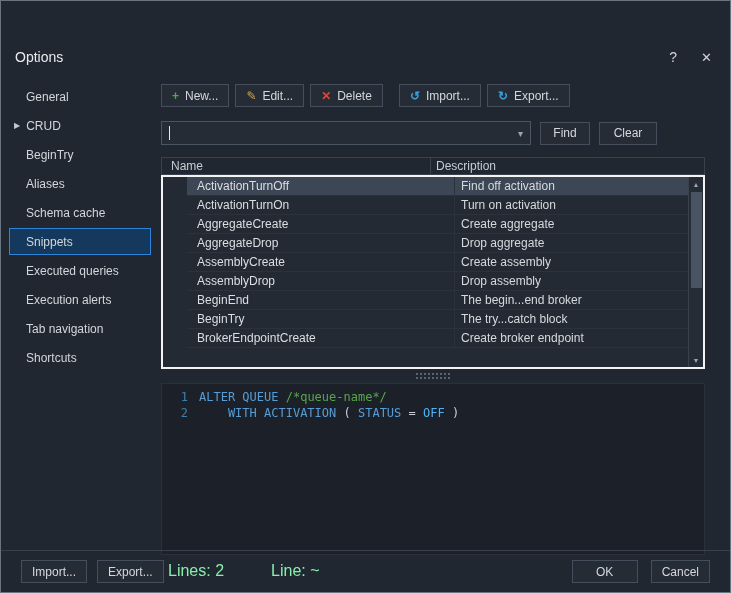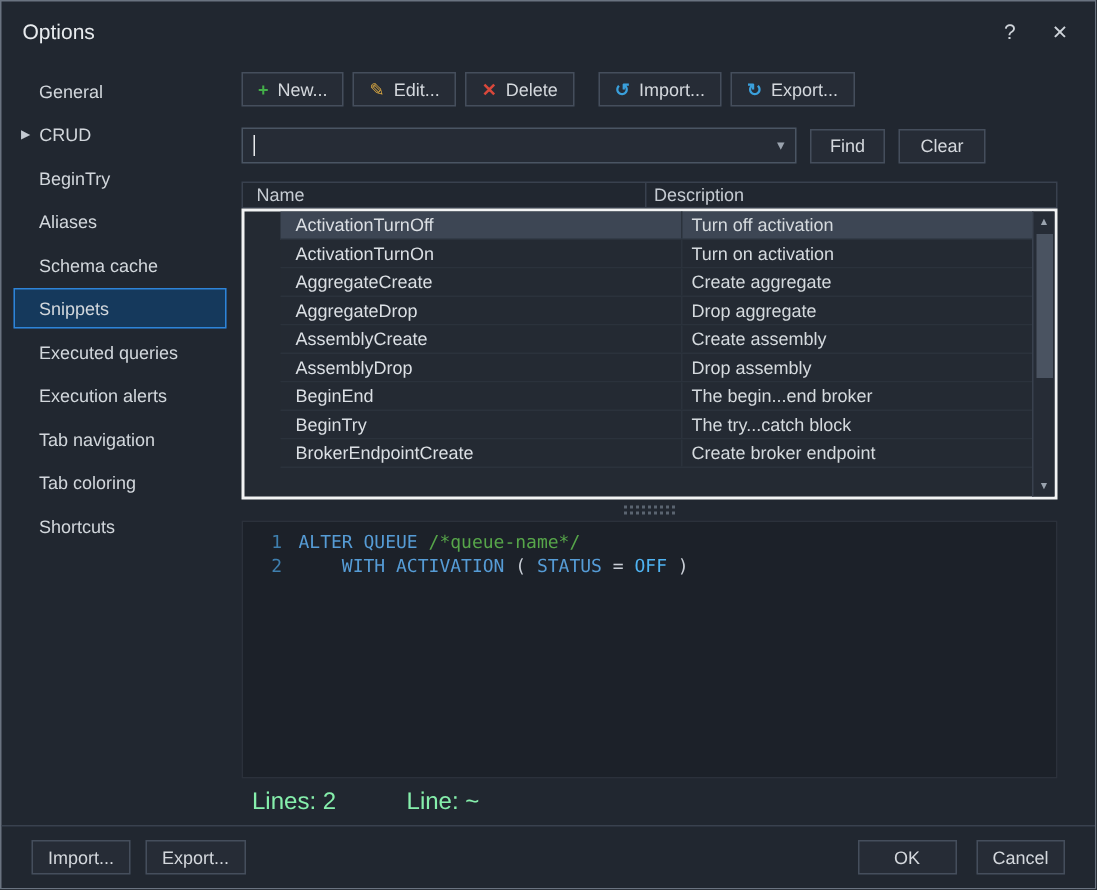--- a/index.html
+++ b/index.html
@@ -5,21 +5,21 @@
 <style>
   html,body{margin:0;padding:0;background:#14171c;}
   *{box-sizing:border-box;}
   .window{
     width:731px;height:593px;
     background:#212730;border:1px solid #6a7380;
     color:#d6dade;font-family:"Liberation Sans",sans-serif;
     display:flex;flex-direction:column;position:relative;overflow:hidden;
   }
   
-  .titlebar{height:40px;display:flex;align-items:center;padding:0 18px 0 14px;flex:none;}
+  .titlebar{height:40px;display:flex;align-items:center;padding:0 18px 0 14px;flex:none;margin-top:36px;}
   .title{font-size:14px;color:#e8ebee;}
   .tb-btn{color:#cfd4da;font-size:14px;cursor:default;line-height:1;}
   .tb-help{margin-left:auto;}
   .tb-close{margin-left:24px;font-size:13px;}
   
   .content{flex:1;display:flex;min-height:0;}
   
   .sidebar{width:152px;flex:none;padding-top:5px;}
   .side-item{height:29px;display:flex;align-items:center;padding-left:25px;font-size:12px;color:#d2d7dc;cursor:default;}
   .side-item .expand-arrow{font-size:8px;color:#c3c9d1;margin-right:6px;}
@@ -138,23 +138,20 @@
       <div class="side-item">
           <span>Executed queries</span>
         </div>
       <div class="side-item">
           <span>Execution alerts</span>
         </div>
       <div class="side-item">
           <span>Tab navigation</span>
         </div>
       <div class="side-item">
-          <span>Tab coloring</span>
-        </div>
-      <div class="side-item">
           <span>Shortcuts</span>
         </div>
     </div>
 
     <div class="main">
 
       <div class="toolbar">
         <button class="btn">
             <span class="ico ico-green">+</span>
             <span>New...</span>
@@ -193,21 +190,21 @@
 
       <div class="grid-header">
         <div class="gh-name">Name</div>
         <div class="gh-desc">Description</div>
       </div>
 
       <div class="listbox">
         <div class="rows">
           <div class="trow selected">
               <div class="cell-name">ActivationTurnOff</div>
-              <div class="cell-desc">Turn off activation</div>
+              <div class="cell-desc">Find off activation</div>
             </div>
           <div class="trow">
               <div class="cell-name">ActivationTurnOn</div>
               <div class="cell-desc">Turn on activation</div>
             </div>
           <div class="trow">
               <div class="cell-name">AggregateCreate</div>
               <div class="cell-desc">Create aggregate</div>
             </div>
           <div class="trow">

